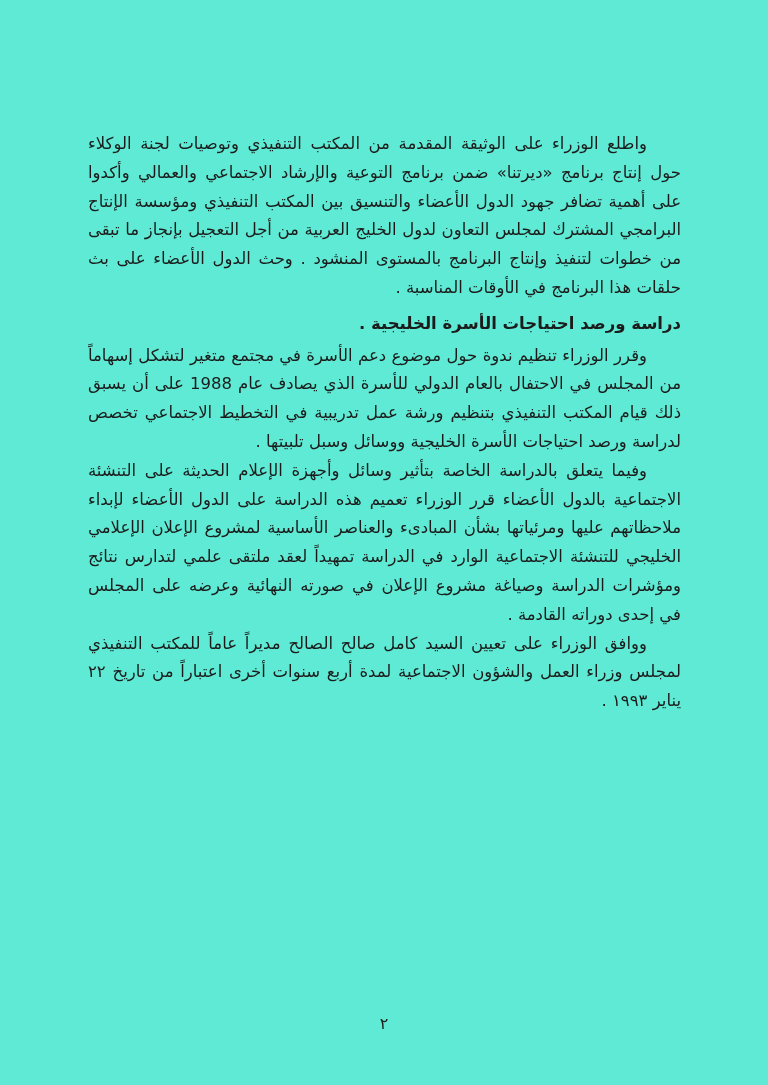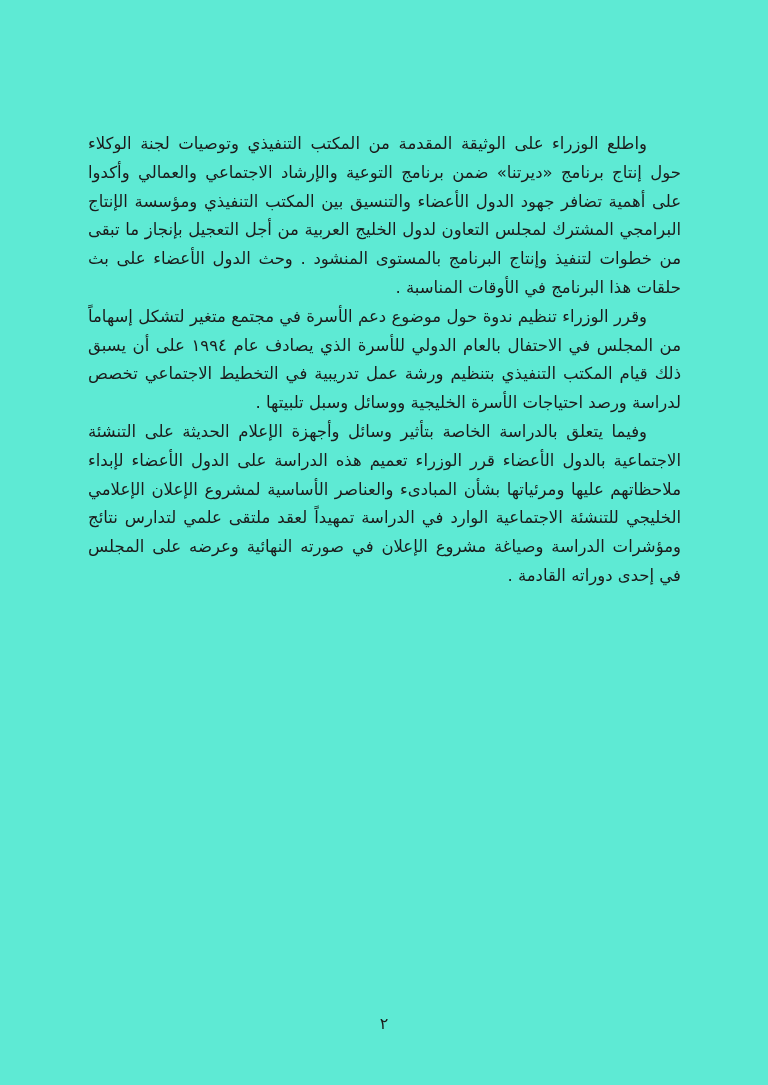--- a/index.html
+++ b/index.html
@@ -55,17 +55,19 @@
     font-size: 16px;
     color: #1b1b1b;
   }
 </style>
 </head>
 <body>
 
 <div class="page">
   <div class="content">
     <p class="para">واطلع الوزراء على الوثيقة المقدمة من المكتب التنفيذي وتوصيات لجنة الوكلاء حول إنتاج برنامج «ديرتنا» ضمن برنامج التوعية والإرشاد الاجتماعي والعمالي وأكدوا على أهمية تضافر جهود الدول الأعضاء والتنسيق بين المكتب التنفيذي ومؤسسة الإنتاج البرامجي المشترك لمجلس التعاون لدول الخليج العربية من أجل التعجيل بإنجاز ما تبقى من خطوات لتنفيذ وإنتاج البرنامج بالمستوى المنشود . وحث الدول الأعضاء على بث حلقات هذا البرنامج في الأوقات المناسبة .</p>
-    <p class="para">وقرر الوزراء تنظيم ندوة حول موضوع دعم الأسرة في مجتمع متغير لتشكل إسهاماً من المجلس في الاحتفال بالعام الدولي للأسرة الذي يصادف عام ١٩٩٤ على أن يسبق ذلك قيام المكتب التنفيذي بتنظيم ورشة عمل تدريبية في التخطيط الاجتماعي تخصص لدراسة ورصد احتياجات الأسرة الخليجية ووسائل وسبل تلبيتها .</p>
+    <h2 class="heading">دراسة ورصد احتياجات الأسرة الخليجية .</h2>
+    <p class="para">وقرر الوزراء تنظيم ندوة حول موضوع دعم الأسرة في مجتمع متغير لتشكل إسهاماً من المجلس في الاحتفال بالعام الدولي للأسرة الذي يصادف عام 1988 على أن يسبق ذلك قيام المكتب التنفيذي بتنظيم ورشة عمل تدريبية في التخطيط الاجتماعي تخصص لدراسة ورصد احتياجات الأسرة الخليجية ووسائل وسبل تلبيتها .</p>
     <p class="para">وفيما يتعلق بالدراسة الخاصة بتأثير وسائل وأجهزة الإعلام الحديثة على التنشئة الاجتماعية بالدول الأعضاء قرر الوزراء تعميم هذه الدراسة على الدول الأعضاء لإبداء ملاحظاتهم عليها ومرئياتها بشأن المبادىء والعناصر الأساسية لمشروع الإعلان الإعلامي الخليجي للتنشئة الاجتماعية الوارد في الدراسة تمهيداً لعقد ملتقى علمي لتدارس نتائج ومؤشرات الدراسة وصياغة مشروع الإعلان في صورته النهائية وعرضه على المجلس في إحدى دوراته القادمة .</p>
+    <p class="para">ووافق الوزراء على تعيين السيد كامل صالح الصالح مديراً عاماً للمكتب التنفيذي لمجلس وزراء العمل والشؤون الاجتماعية لمدة أربع سنوات أخرى اعتباراً من تاريخ ٢٢ يناير ١٩٩٣ .</p>
   </div>
   <div class="page-number">٢</div>
 </div>
 
 </body></html>

